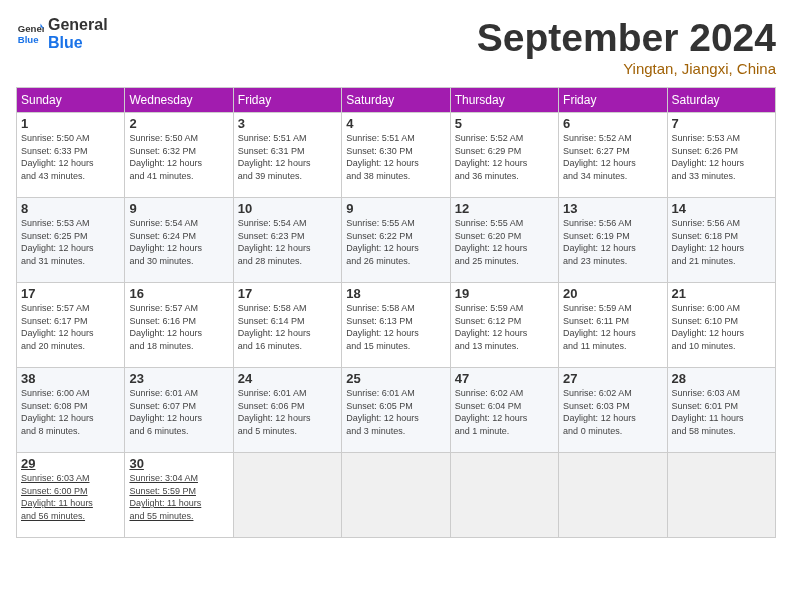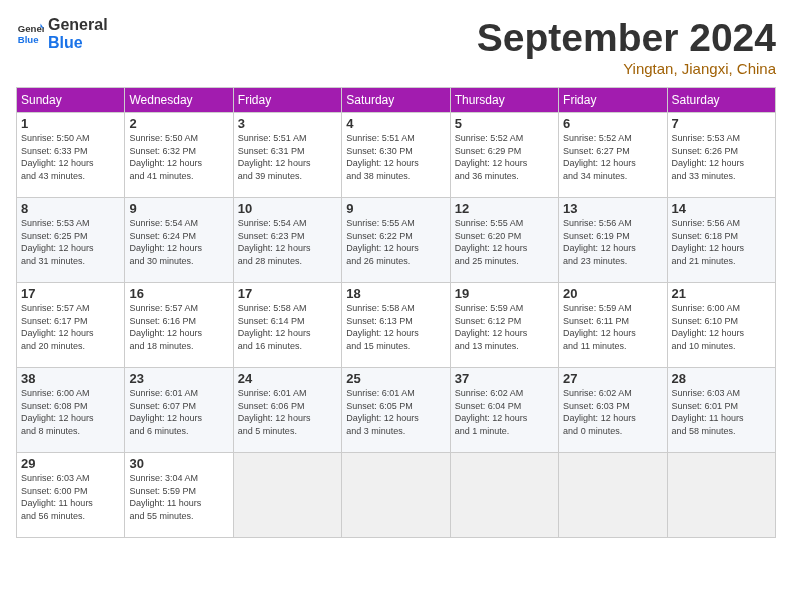--- a/index.html
+++ b/index.html
@@ -78,20 +78,21 @@
     .day-info {
       font-size: 9px;
       line-height: 1.4;
       color: #444;
     }
     td.empty {
       background: #f0f0f0 !important;
     }
     .last-row td {
       height: 75px;
+      text-decoration: underline;
     }
   </style>
 </head>
 <body>
 
 <div class="page">
   <div class="header">
     <div class="logo">
       <svg class="logo-icon" viewBox="0 0 32 32" xmlns="http://www.w3.org/2000/svg">
         <text x="2" y="14" font-size="11" font-weight="bold" fill="#333" font-family="Arial">General</text>
@@ -298,21 +299,21 @@
 and 5 minutes.</div>
           </td>
           <td>
             <span class="day-num">25</span>
             <div class="day-info" style="white-space: pre-line;">Sunrise: 6:01 AM
 Sunset: 6:05 PM
 Daylight: 12 hours
 and 3 minutes.</div>
           </td>
           <td>
-            <span class="day-num">37</span>
+            <span class="day-num">47</span>
             <div class="day-info" style="white-space: pre-line;">Sunrise: 6:02 AM
 Sunset: 6:04 PM
 Daylight: 12 hours
 and 1 minute.</div>
           </td>
           <td>
             <span class="day-num">27</span>
             <div class="day-info" style="white-space: pre-line;">Sunrise: 6:02 AM
 Sunset: 6:03 PM
 Daylight: 12 hours

